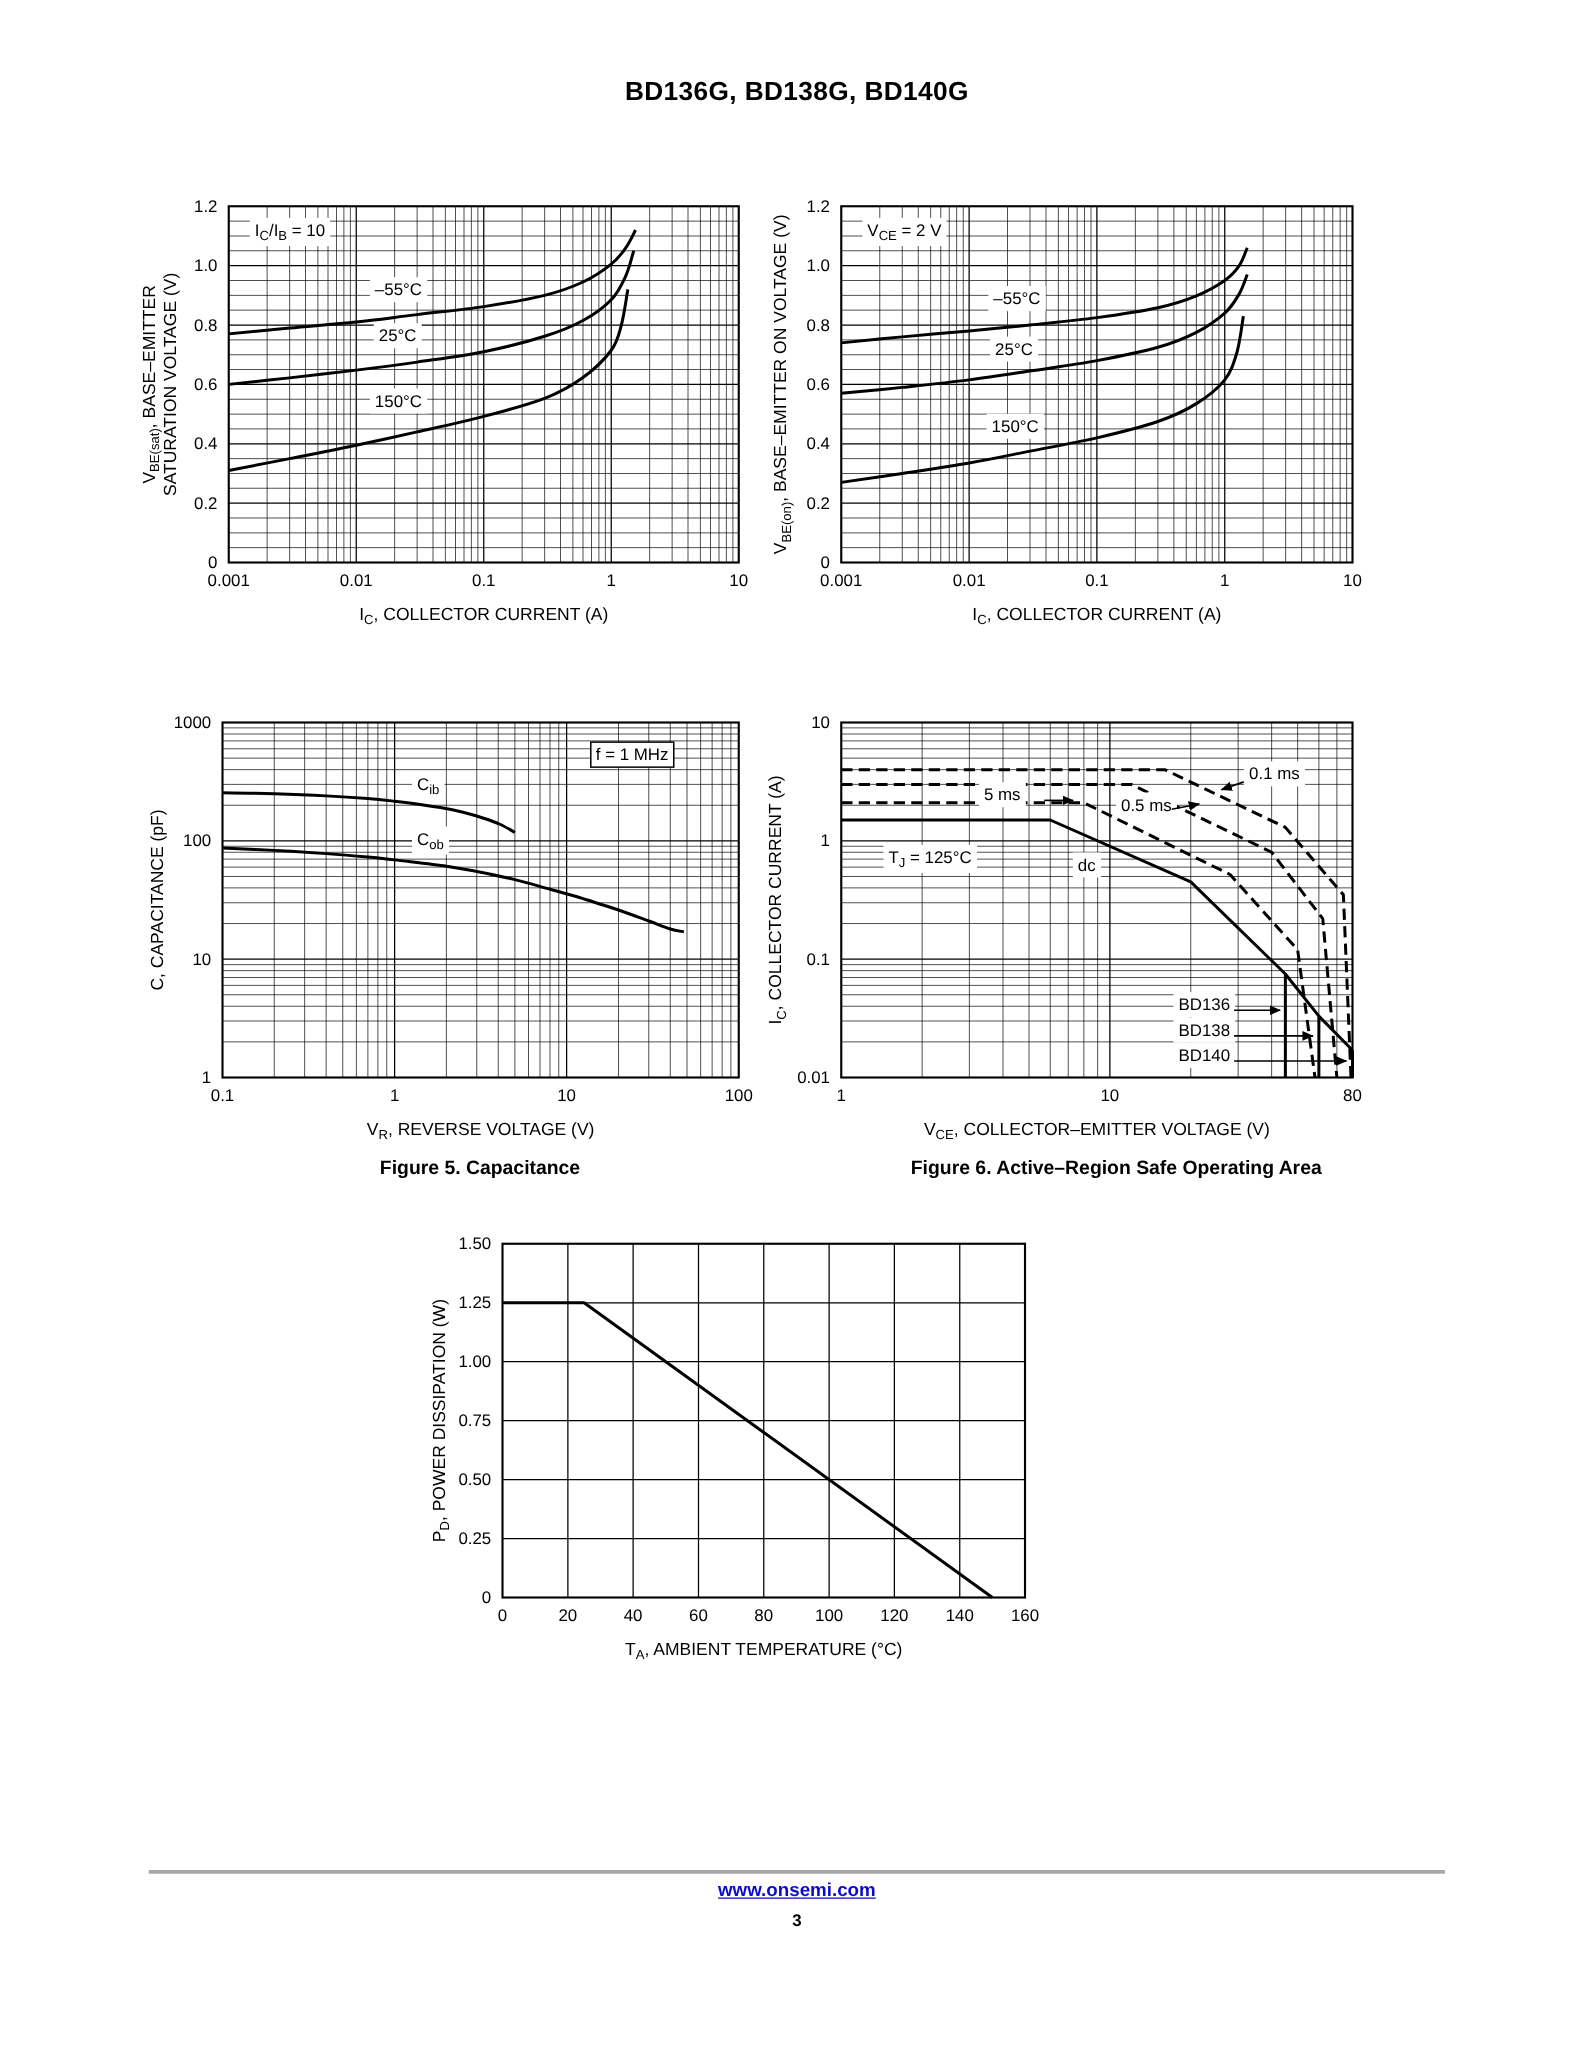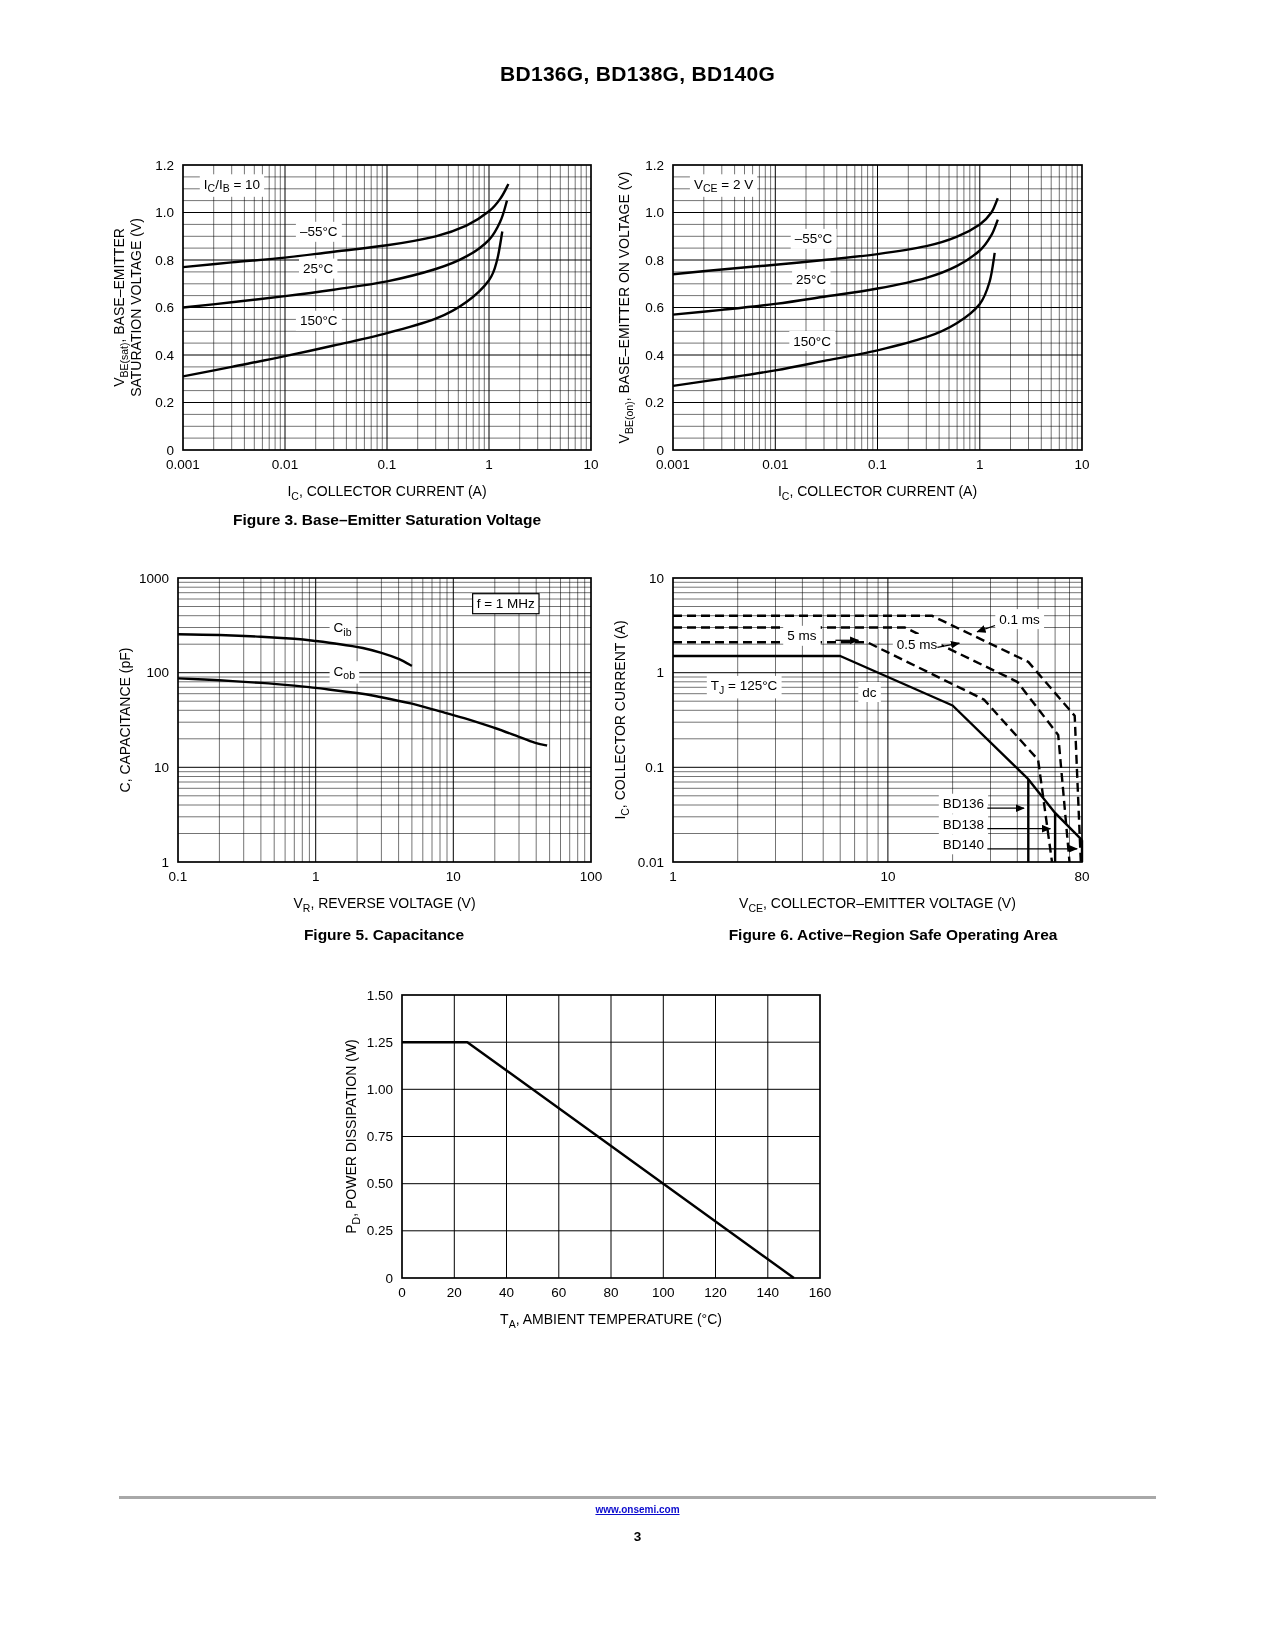--- a/index.html
+++ b/index.html
@@ -8,21 +8,21 @@
   .page { position:relative; width:1275px; height:1650px; background:#fff; margin:0 auto; overflow:hidden; }
   .doc-title { position:absolute; top:46px; left:0; width:100%; text-align:center;
                font-size:21px; font-weight:bold; letter-spacing:.3px;margin-top:16px; }
   .section-title { position:absolute; top:102px; left:0; width:100%; text-align:center;
                    font-size:17px; font-weight:bold; letter-spacing:.3px; }
   svg.chart { position:absolute; overflow:visible; }
   svg.chart text { font-family:"Liberation Sans","DejaVu Sans",sans-serif; fill:#000; }
   .caption { position:absolute; width:500px; text-align:center; font-size:15.5px; font-weight:bold; }
   .footer-rule { position:absolute; top:1496px; left:119px; width:1037px; height:3px; background:#a8a8a8; }
   .footer-link { position:absolute; top:1504px; left:0; width:100%; text-align:center;
-                 font-size:10px; font-weight:bold; }
+                 font-size:15px; font-weight:bold; }
   .footer-link a { color:#0b0bce; text-decoration:underline; cursor:pointer; }
   .footer-page { position:absolute; top:1529px; left:0; width:100%; text-align:center;
                  font-size:13.5px; font-weight:bold; }
 </style>
 </head>
 <body>
 
 <div class="page">
 
   <div class="doc-title">BD136G, BD138G, BD140G</div>
@@ -388,21 +388,20 @@
       <text x="83" y="265.3" text-anchor="end" font-size="13.5">0.25</text>
       <text x="83" y="218.2" text-anchor="end" font-size="13.5">0.50</text>
       <text x="83" y="171" text-anchor="end" font-size="13.5">0.75</text>
       <text x="83" y="123.8" text-anchor="end" font-size="13.5">1.00</text>
       <text x="83" y="76.7" text-anchor="end" font-size="13.5">1.25</text>
       <text x="83" y="29.5" text-anchor="end" font-size="13.5">1.50</text>
       <text x="301" y="354" text-anchor="middle" font-size="14"><tspan>T</tspan><tspan font-size="10.5" dy="3.5">A</tspan><tspan dy="-3.5">, AMBIENT TEMPERATURE (°C)</tspan></text>
       <text x="46" y="166.5" text-anchor="middle" font-size="14" transform="rotate(-90 46 166.5)"><tspan>P</tspan><tspan font-size="10.5" dy="3.5">D</tspan><tspan dy="-3.5">, POWER DISSIPATION (W)</tspan></text>
     </svg>
 
-  <div class="caption" style="left:137px; top:511px;">Figure 3. Base–Emitter Saturation Voltage</div>
   <div class="caption" style="left:134px; top:926px;">Figure 5. Capacitance</div>
   <div class="caption" style="left:643px; top:926px;">Figure 6. Active–Region Safe Operating Area</div>
 
   <div class="footer-rule"></div>
   <div class="footer-link">
     <a href="#">www.onsemi.com</a>
   </div>
   <div class="footer-page">3</div>
 
 </div>

